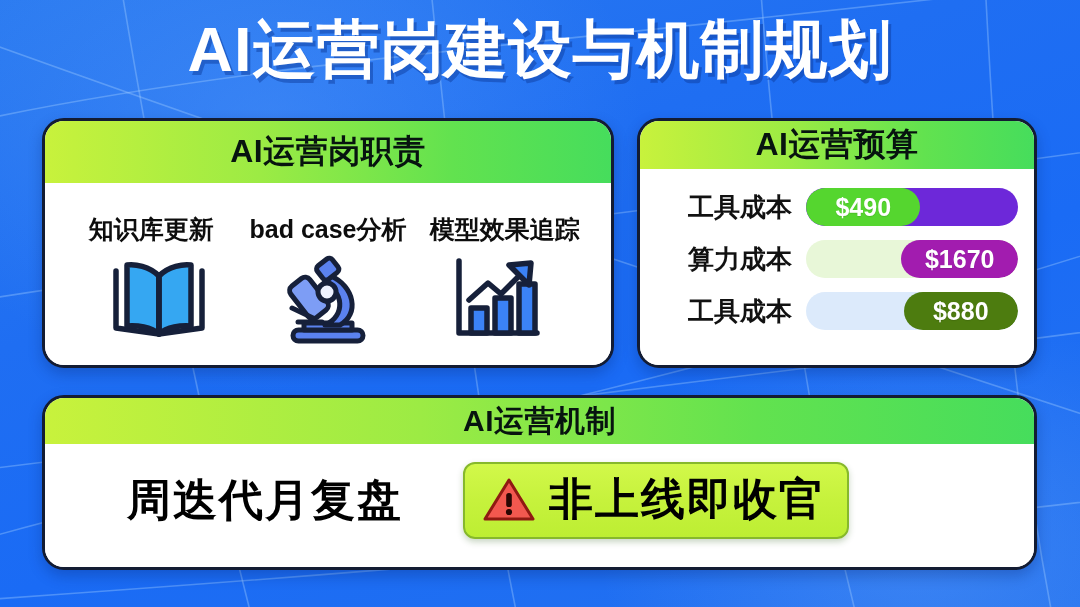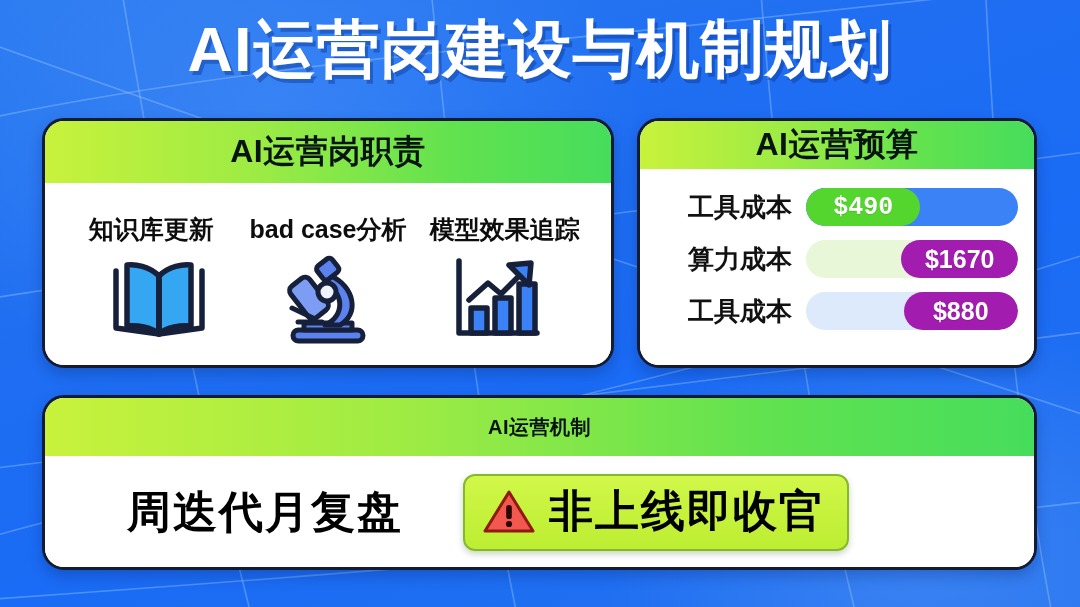--- a/index.html
+++ b/index.html
@@ -157,21 +157,21 @@
     justify-content: center;
     color: #ffffff;
     font-size: 25px;
     font-weight: bold;
     box-sizing: border-box;
     text-shadow: 0 1px 1px rgba(0,0,0,0.12);
   }
 
   
   #card-mech { left: 42px; top: 395px; width: 995px; height: 175px; }
-  #card-mech .card-head { height: 58px; font-size: 20px; }
+  #card-mech .card-head { height: 46px; font-size: 30px; }
   #mech-items {
     display: flex;
     align-items: center;
     height: 112px;
     padding: 0 40px;
     box-sizing: border-box;
   }
   .mech-text {
     font-size: 44px;
     font-weight: bold;
@@ -275,36 +275,36 @@
     </div>
   </div>
 
   <div class="card" id="card-budget">
     <div class="card-head">AI运营预算</div>
     <div class="card-body">
       <div id="budget-rows">
 
         <div class="budget-row">
           <div class="budget-label">工具成本</div>
-          <div class="budget-track" id="track-0" style="background: #3b82f6; font-family: Liberation Mono, monospace;">
+          <div class="budget-track" id="track-0" style="background: #6d28d9;">
             <div class="budget-fill" id="fill-0" style="background: rgb(85, 214, 47); width: 54%; left: 0px; right: auto;">$490</div>
           </div>
         </div>
 
         <div class="budget-row">
           <div class="budget-label">算力成本</div>
           <div class="budget-track" id="track-1" style="background: rgb(232, 247, 216);">
             <div class="budget-fill" id="fill-1" style="background: #a21caf; width: 55%; right: 0px; left: auto;">$1670</div>
           </div>
         </div>
 
         <div class="budget-row">
           <div class="budget-label">工具成本</div>
           <div class="budget-track" id="track-2" style="background: rgb(220, 234, 251);">
-            <div class="budget-fill" id="fill-2" style="background: #a21caf; width: 54%; right: 0px; left: auto;">$880</div>
+            <div class="budget-fill" id="fill-2" style="background: #4d7c0f; width: 54%; right: 0px; left: auto;">$880</div>
           </div>
         </div>
 
       </div>
     </div>
   </div>
 
   <div class="card" id="card-mech">
     <div class="card-head">AI运营机制</div>
     <div class="card-body">

